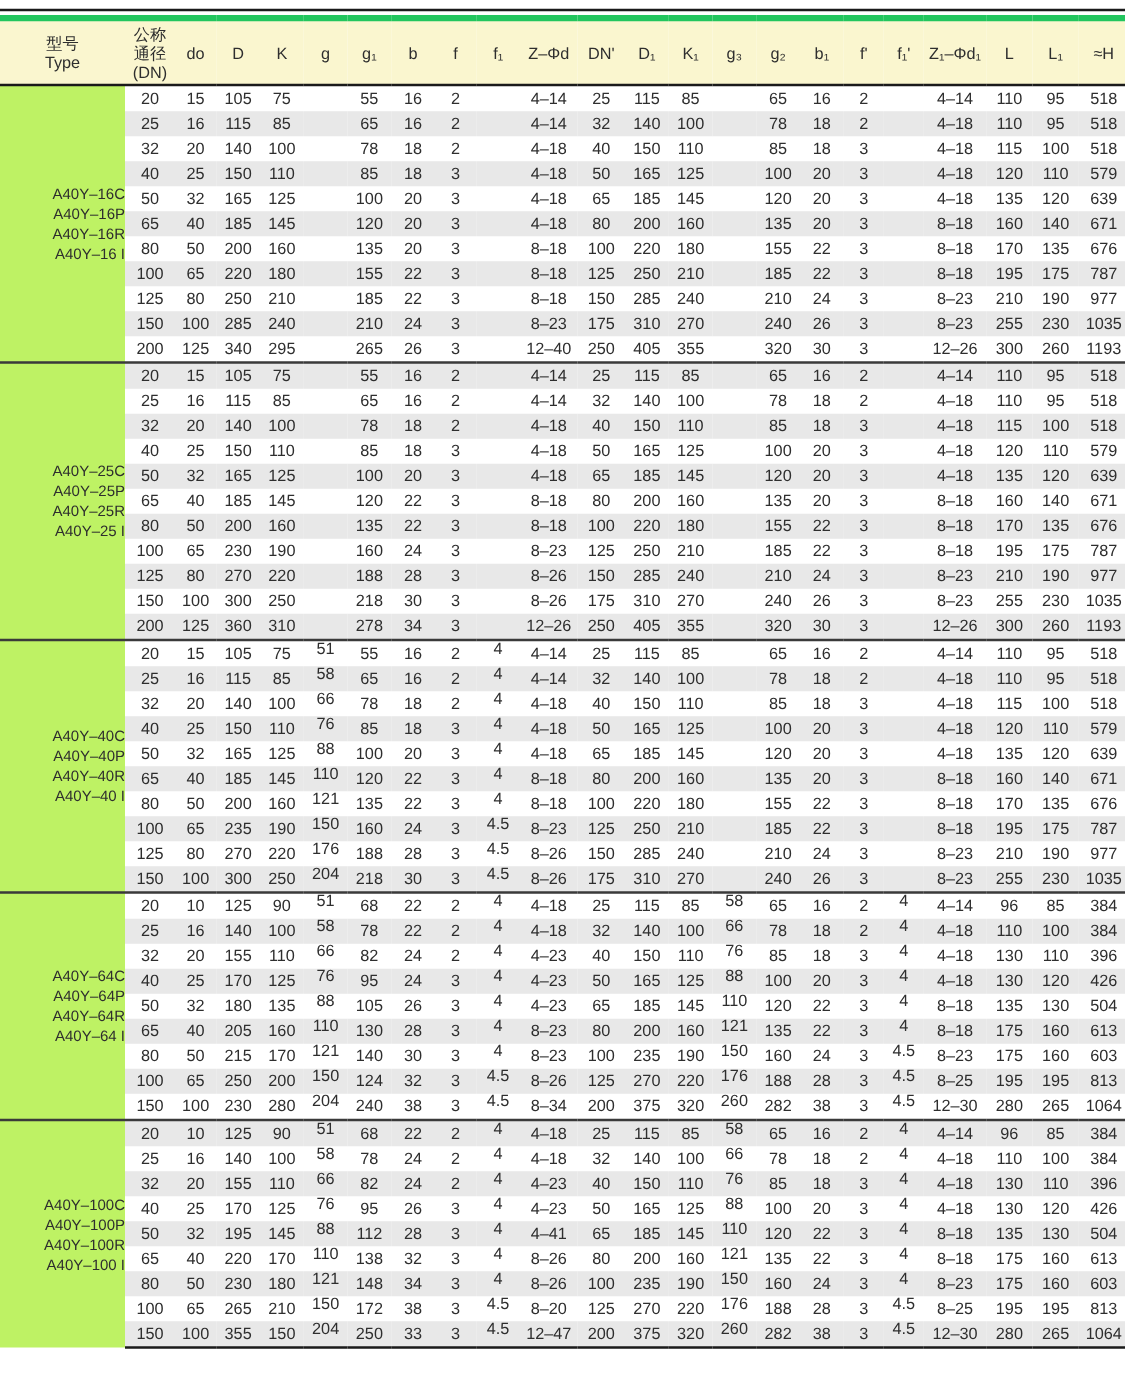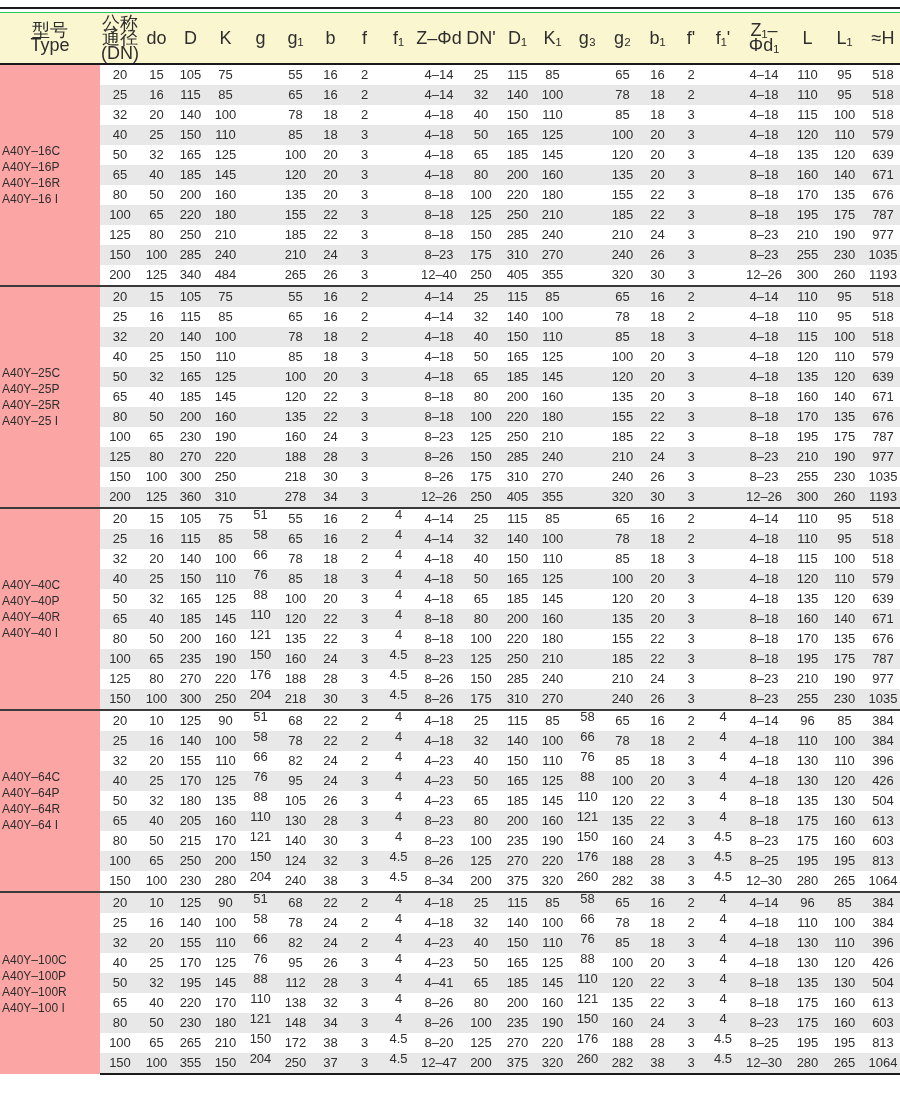--- a/index.html
+++ b/index.html
@@ -12,37 +12,37 @@
   body {
     width:900px; height:1107px; overflow:hidden;
     font-family:"Liberation Sans","DejaVu Sans",sans-serif;
     color:var(--text);
   }
   .page { width:900px; }
   .top-rule { height:2px; background:var(--line); margin:7px 0 3px 0; }
   table { width:900px; border-collapse:collapse; table-layout:fixed; }
   thead th {
     background:var(--header-bg);
-    border-top:1px solid #22c55e;
+    border-top:5px solid #22c55e;
     border-bottom:2px solid var(--line);
-    font-weight:normal; font-size:18px; line-height:15px;
+    font-weight:normal; font-size:13px; line-height:15px;
     height:46px; padding:2px 0; text-align:center;
     vertical-align:middle;
   }
   tbody td {
     text-align:center; font-size:13px; height:20px;
     padding:0; line-height:20px; white-space:nowrap;
     overflow:visible;
   }
   tr.alt td:not(.type-cell) { background:var(--stripe); }
   tr.group-start td { border-top:2px solid #3a3a3a; }
   tbody tr:last-child td { border-bottom:2px solid var(--line); }
   td.type-cell {
-    text-align:left; padding-left:2px; font-size:12px;
-    background:#fca5a5; vertical-align:middle;
+    text-align:right; padding-left:2px; font-size:12px;
+    background:#bef264; vertical-align:middle;
   }
   td.type-cell div { line-height:16px; }
   td.raised span { display:inline-block; transform:translateY(-4px); }
 </style>
 </head>
 <body>
 
 <div class="page">
   <div class="top-rule"></div>
   <table>
@@ -342,21 +342,21 @@
           <td></td>
           <td>8–23</td>
           <td>255</td>
           <td>230</td>
           <td>1035</td>
         </tr>
         <tr>
           <td>200</td>
           <td>125</td>
           <td>340</td>
-          <td>484</td>
+          <td>295</td>
           <td></td>
           <td>265</td>
           <td>26</td>
           <td>3</td>
           <td></td>
           <td>12–40</td>
           <td>250</td>
           <td>405</td>
           <td>355</td>
           <td></td>
@@ -1305,21 +1305,21 @@
           <td>195</td>
           <td>813</td>
         </tr>
         <tr class="alt">
           <td>150</td>
           <td>100</td>
           <td>355</td>
           <td>150</td>
           <td class="raised"><span>204</span></td>
           <td>250</td>
-          <td>37</td>
+          <td>33</td>
           <td>3</td>
           <td class="raised"><span>4.5</span></td>
           <td>12–47</td>
           <td>200</td>
           <td>375</td>
           <td>320</td>
           <td class="raised"><span>260</span></td>
           <td>282</td>
           <td>38</td>
           <td>3</td>

